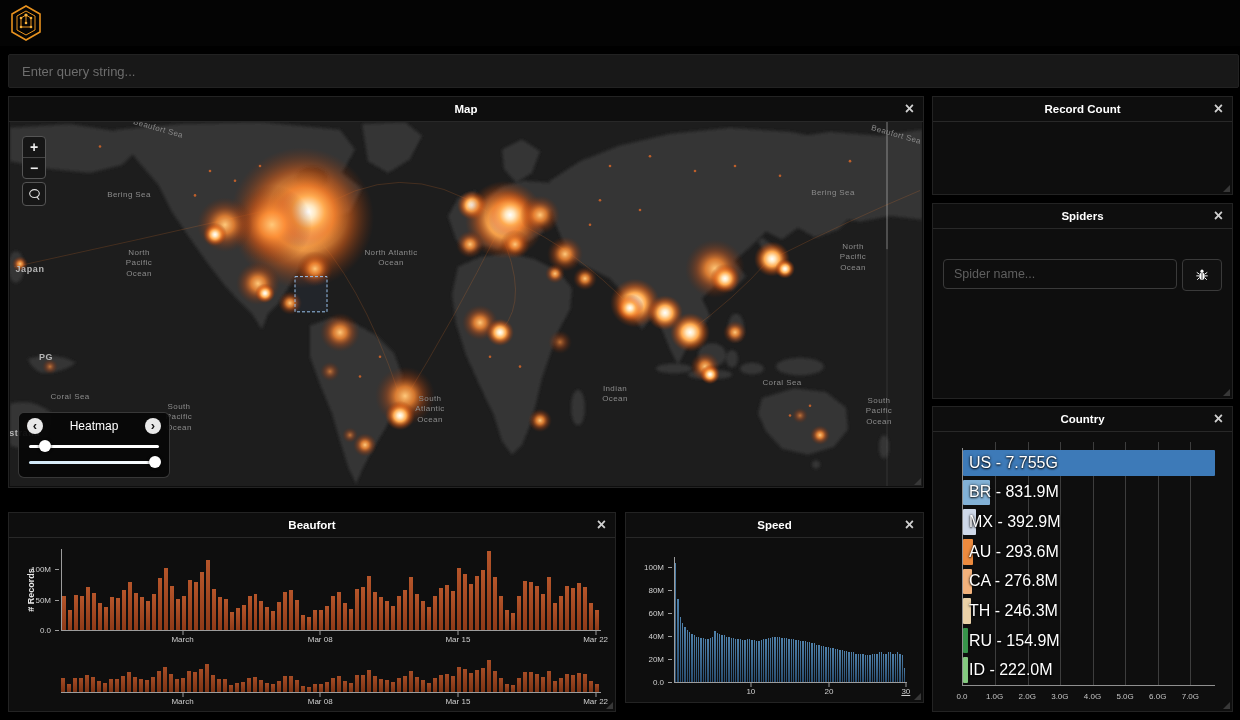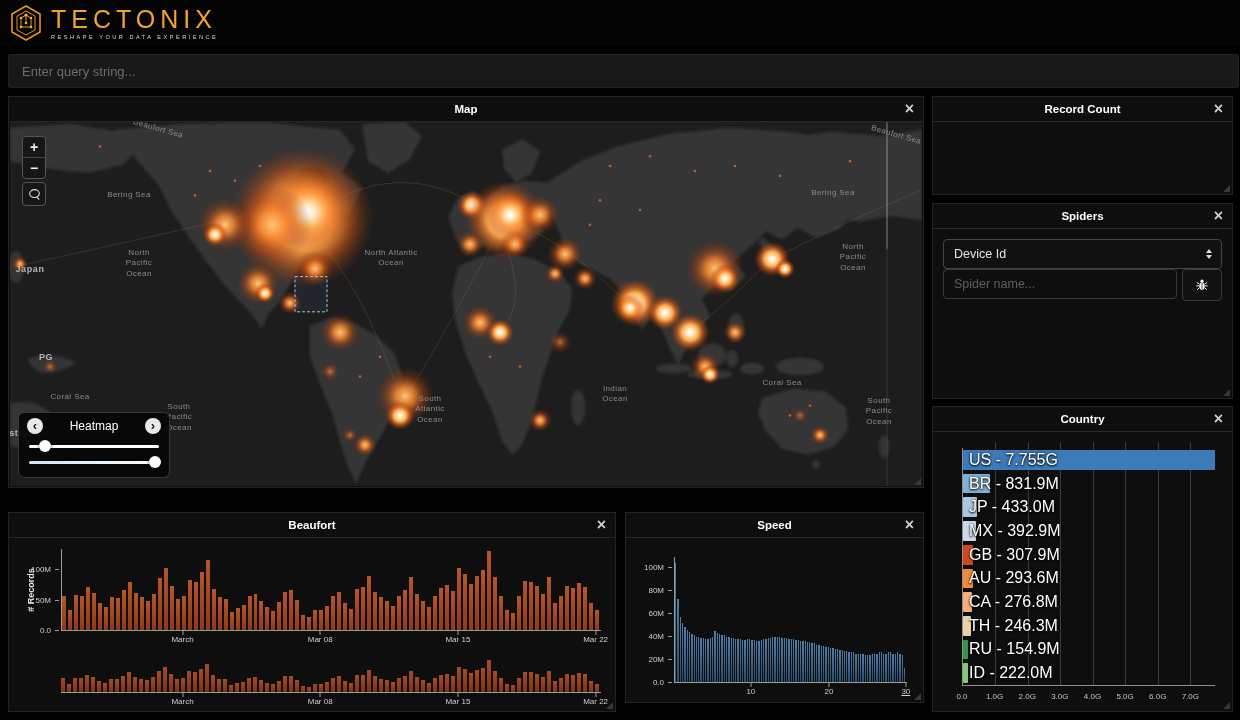--- a/index.html
+++ b/index.html
@@ -57,21 +57,21 @@
   .record-value{color:#fff;font-size:46px;letter-spacing:1px;}
 
   
   .spiders-body{position:absolute;inset:25px 0 0;padding:10px;}
   .sel{position:relative;height:28px;background:#101010;border:1px solid #454545;border-radius:4px;display:flex;align-items:center;
     padding:0 10px;color:#e4e4e4;font-size:12.5px;cursor:pointer;}
   .updown{position:absolute;right:9px;top:50%;transform:translateY(-50%);display:flex;flex-direction:column;gap:2px;}
   .updown i{width:0;height:0;border-left:3.5px solid transparent;border-right:3.5px solid transparent;display:block;}
   .updown i.up{border-bottom:4px solid #ddd;}
   .updown i.dn{border-top:4px solid #ddd;}
-  .spider-row{display:flex;gap:5px;margin-top:0;}
+  .spider-row{display:flex;gap:5px;margin-top:20px;}
   .spider-input{flex:1;height:30px;background:#0e0e0e;border:1px solid #3a3a3a;border-radius:4px;color:#ddd;font-size:12.5px;
     padding:0 10px;box-sizing:border-box;outline:none;font-family:"Liberation Sans",sans-serif;}
   .spider-input::placeholder{color:#5f5f5f;}
   .spider-btn{width:38px;height:30px;background:#111;border:1px solid #3a3a3a;border-radius:4px;display:flex;align-items:center;justify-content:center;cursor:pointer;}
 
   
   .country-body{position:absolute;inset:25px 1px 1px;}
   .country-plotwrap{position:absolute;left:28px;right:16px;top:16px;bottom:24px;border-bottom:1px solid #8f8f8f;border-left:1px solid #8f8f8f;}
   .grid-v{position:absolute;top:-6px;bottom:0;width:1px;background:#3d3d3d;}
   .country-rows{position:absolute;inset:0;display:flex;flex-direction:column;gap:4px;padding:2px 0;box-sizing:border-box;}
@@ -114,24 +114,20 @@
         </g>
         <g fill="#f5b13c">
           <circle cx="16" cy="10" r="1.6"></circle>
             <circle cx="11" cy="13" r="1.3"></circle>
             <circle cx="21" cy="13" r="1.3"></circle>
           <circle cx="11" cy="22" r="1.3"></circle>
             <circle cx="21" cy="22" r="1.3"></circle>
             <circle cx="16" cy="18" r="1.3"></circle>
         </g>
       </svg>
-      <div>
-        <div class="logo-text-title">TECTONIX</div>
-        <div class="logo-text-tag">RESHAPE YOUR DATA EXPERIENCE</div>
-      </div>
     </div>
   </div>
 
   <input class="query" placeholder="Enter query string..." style="">
 
   <div class="panel" id="panel-map">
     <div class="phead">
       <span class="ptitle">Map</span>
       <span class="pclose">×</span>
     </div>
@@ -338,27 +334,20 @@
     </div>
     <div class="rsz"></div>
   </div>
 
   <div class="panel" id="panel-spiders">
     <div class="phead">
       <span class="ptitle">Spiders</span>
       <span class="pclose">×</span>
     </div>
     <div class="spiders-body">
-      <div class="sel">
-        <span>Device Id</span>
-        <span class="updown">
-            <i class="up"></i>
-            <i class="dn"></i>
-          </span>
-      </div>
       <div class="spider-row">
         <input class="spider-input" placeholder="Spider name..." style="">
         <div class="spider-btn">
           <svg width="14" height="14" viewBox="0 0 16 16">
             <g stroke="#fff" stroke-width="1.1" fill="none">
               <path d="M5,7 L2,5 M5,9 H1.5 M5,11 L2.5,13.5 M11,7 L14,5 M11,9 H14.5 M11,11 L13.5,13.5"></path>
             </g>
             <circle cx="8" cy="3.6" r="1.8" fill="#fff"></circle>
             <ellipse cx="8" cy="9.4" rx="3" ry="4.2" fill="#fff"></ellipse>
             <line x1="8" y1="5.6" x2="8" y2="13.4" stroke="#111" stroke-width="0.9"></line>
@@ -388,30 +377,22 @@
         <div class="country-rows">
             <div class="crow">
               <div class="cbar" style="width: 100%; background: rgb(61, 122, 184);"></div>
               <span class="cbar-label">US - 7.755G</span>
             </div>
             <div class="crow">
               <div class="cbar" style="width: 10.7273%; background: rgb(130, 177, 214);"></div>
               <span class="cbar-label">BR - 831.9M</span>
             </div>
             <div class="crow">
-              <div class="cbar" style="width: 5.58349%; background: rgb(169, 199, 224);"></div>
-              <span class="cbar-label">JP - 433.0M</span>
-            </div>
-            <div class="crow">
               <div class="cbar" style="width: 5.06641%; background: rgb(207, 217, 233);"></div>
               <span class="cbar-label">MX - 392.9M</span>
-            </div>
-            <div class="crow">
-              <div class="cbar" style="width: 3.97034%; background: rgb(209, 74, 31);"></div>
-              <span class="cbar-label">GB - 307.9M</span>
             </div>
             <div class="crow">
               <div class="cbar" style="width: 3.78594%; background: rgb(236, 138, 62);"></div>
               <span class="cbar-label">AU - 293.6M</span>
             </div>
             <div class="crow">
               <div class="cbar" style="width: 3.56931%; background: rgb(242, 177, 123);"></div>
               <span class="cbar-label">CA - 276.8M</span>
             </div>
             <div class="crow">

